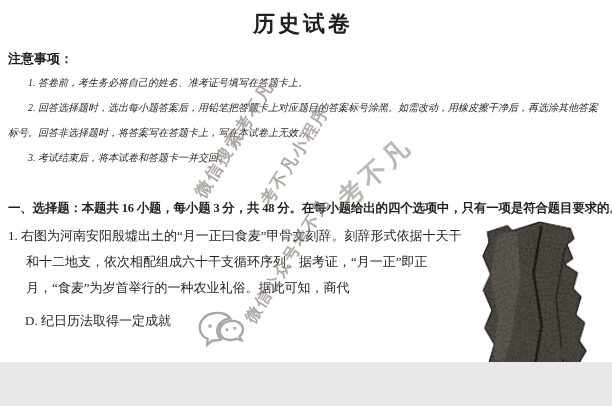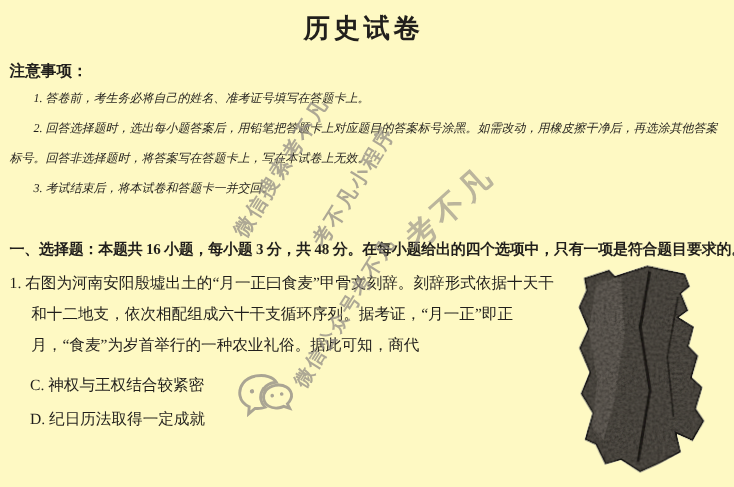--- a/index.html
+++ b/index.html
@@ -1,20 +1,20 @@
 <!DOCTYPE html>
 <html><head>
 <meta charset="utf-8">
 <style>
   html,body{margin:0;padding:0;background:#e8e8e8;}
   .page{
     position:relative;
-    width:612px;height:406px;
+    width:612px;height:362px;
     margin:0 auto;
-    background:#fef9c3;
+    background:#ffffff;
     color:#211f1c;
     font-family:"Liberation Serif","DejaVu Serif",serif;
     overflow:hidden;
   }
   .content{position:absolute;inset:0;padding:5px 14px 0 8px;z-index:1;}
   .title{
     text-align:center;
     font-size:22px;font-weight:bold;letter-spacing:3px;
     margin:4px 0 11px 0;
   }
@@ -86,21 +86,20 @@
                    L92,159 L74,169 L59,176 L43,166 L30,170 L22,154 L13,150 L19,128
                    L9,112 L16,94 L7,74 L14,58 L6,40 L12,26 Z" fill="#55514a" stroke="#1c1a17" stroke-width="1.5"></path>
           <path d="M20,20 L40,14 L44,60 L36,120 L28,150 L18,140 L22,100 L14,60 Z" fill="#8d887e" opacity="0.35"></path>
           <path d="M64,9 L57,56 L66,108 L57,168" fill="none" stroke="#15130f" stroke-width="2.5" opacity="0.8"></path>
           <path d="M88,30 L80,80 L86,130" fill="none" stroke="#201d18" stroke-width="1.6" opacity="0.7"></path>
         </g>
       </svg>
 
       <span class="stem">1. 右图为河南安阳殷墟出土的“月一正曰食麦”甲骨文刻辞。刻辞形式依据十天干和十二地支，依次相配组成六十干支循环序列。据考证，“月一正”即正月，“食麦”为岁首举行的一种农业礼俗。据此可知，商代</span>
 
-      <div class="opt">C. 神权与王权结合较紧密</div>
       <div class="opt">D. 纪日历法取得一定成就</div>
     </div>
   </div>
 
   <div class="wm-layer">
     <div class="wm wm-1">微信搜索考不凡</div>
     <div class="wm wm-2">考不凡小程序</div>
     <div class="wm wm-3">考不凡</div>
     <div class="wm wm-4">微信公众号考不凡</div>
 

